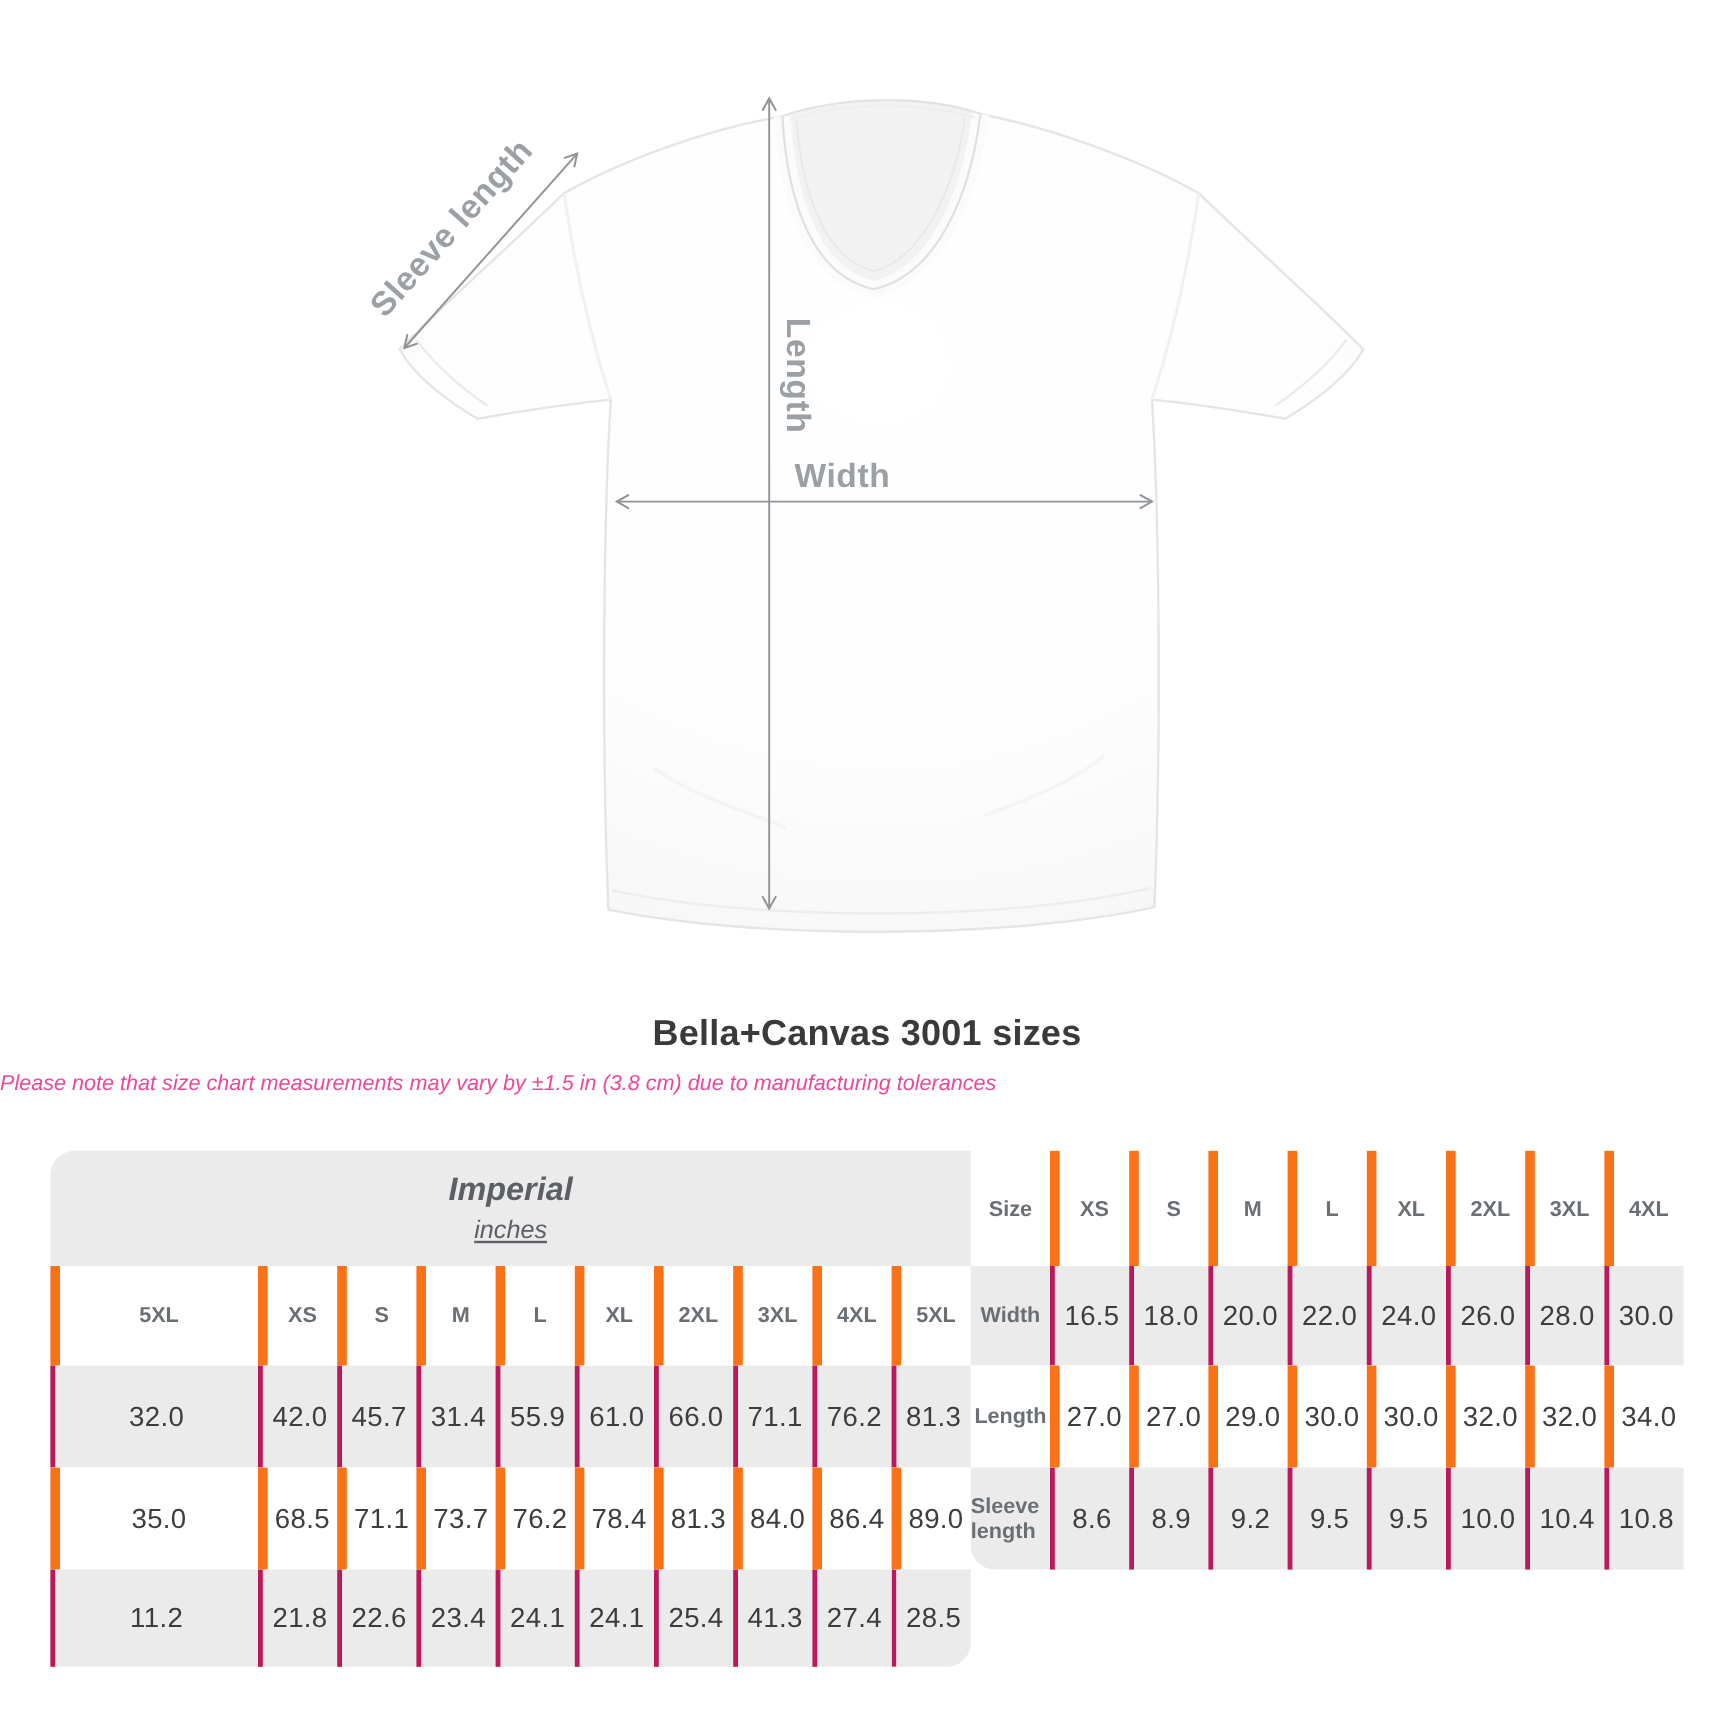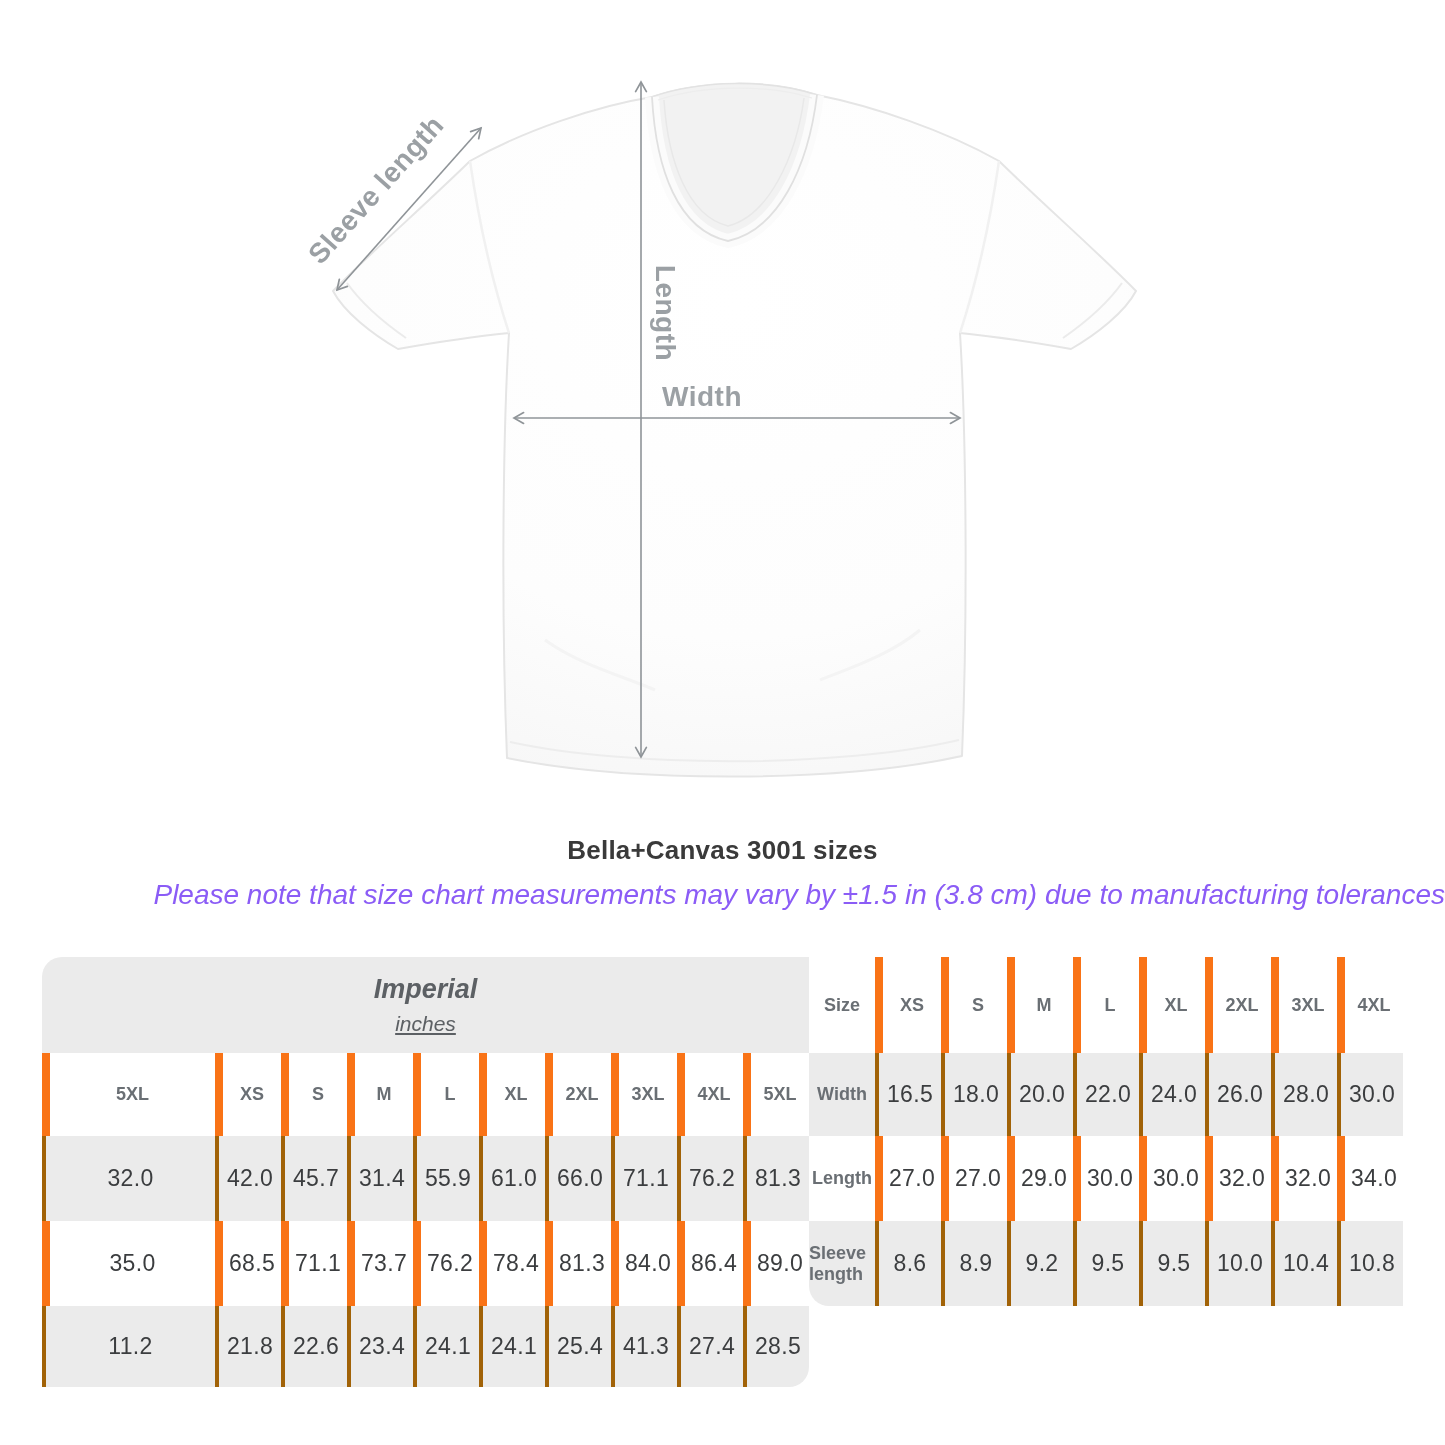--- a/index.html
+++ b/index.html
@@ -23,33 +23,33 @@
   svg text.measure-label {
     font-family: "Liberation Sans", sans-serif;
     font-weight: 700;
     font-size: 28px;
     letter-spacing: 0.5px;
     fill: #9ba0a4;
   }
 
   
   .chart-title {
-    margin: 20px 0 0 0;
+    margin: 30px 0 0 0;
     text-align: center;
-    font-size: 26px;
+    font-size: 30px;
     font-weight: 700;
     color: #3a3a3a;
     letter-spacing: 0.2px;
   }
   .chart-note {
     margin: 13px 0 0 0;
-    text-align: right;
+    text-align: left;
     font-style: italic;
-    font-size: 28px;
-    color: #8b5cf6;
+    font-size: 18px;
+    color: #ec4899;
   }
 
   
   .size-table {
     display: grid;
     grid-template-columns: 173px repeat(18, 1fr);
     grid-template-rows: 96px 83px 85px 85px 81px;
     width: 1361px;
     margin: 46px auto 0 auto;
   }
@@ -67,21 +67,21 @@
   .band-unit  { font-style: italic; font-size: 21px; color: #5c6064; text-decoration: underline; }
 
   .cell {
     display: flex;
     align-items: center;
     justify-content: center;
   }
   .row-gray  { background: #ebebeb; }
   .row-white { background: #ffffff; }
   .row-white.sep { border-left: 8px solid #f97316; }
-  .row-gray.sep  { border-left: 4px solid #a16207; }
+  .row-gray.sep  { border-left: 4px solid #be185d; }
 
   .size-head, .label-cell {
     font-weight: 700;
     font-size: 18px;
     color: #6a6f74;
   }
   .value {
     font-size: 23px;
     color: #3b3d3f;
     letter-spacing: 0.3px;

